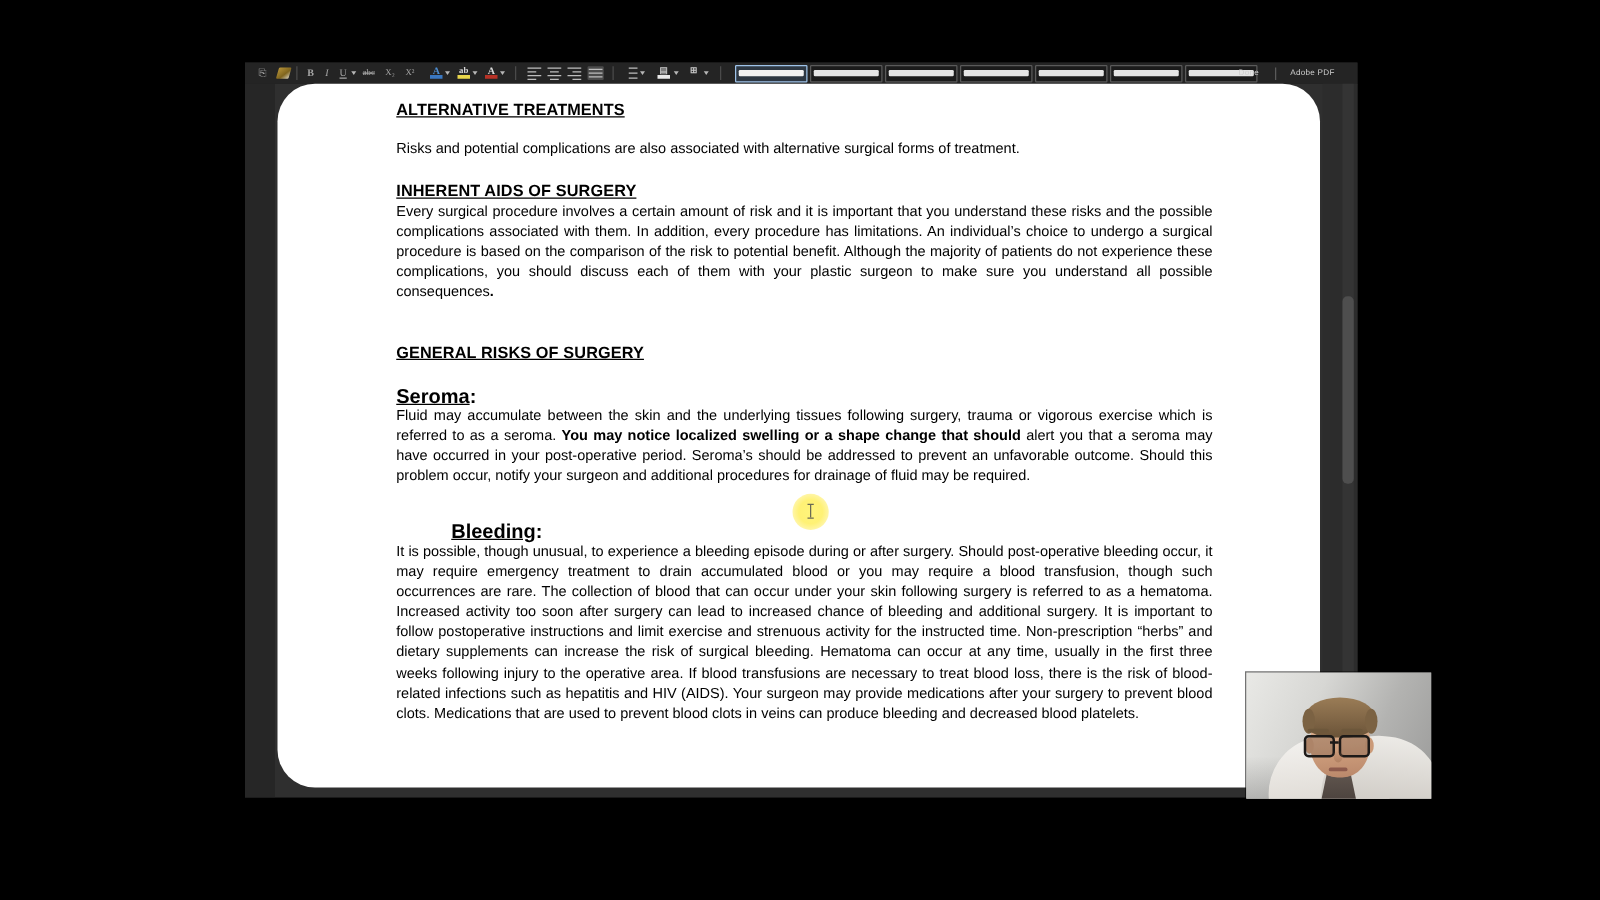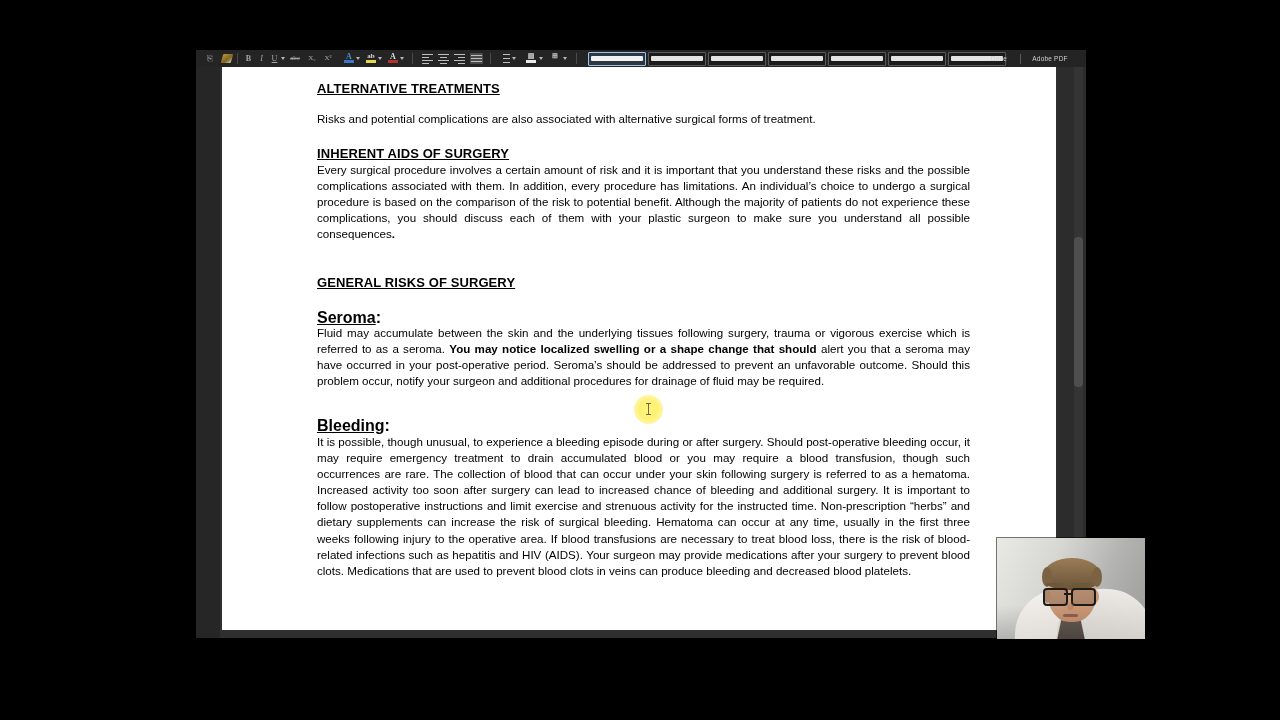--- a/index.html
+++ b/index.html
@@ -189,20 +189,21 @@
 
   
   #page {
     position: absolute;
     left: 26px;
     top: 0px;
     width: 834px;
     height: 563px;
     background: #ffffff;
     overflow: hidden;
+    border-radius: 30px;
   }
   #page-inner {
     position: absolute;
     left: 95px;
     top: 8px;
     width: 653px;
   }
 
   
   .doc-h {
@@ -532,21 +533,21 @@
             <span class="doc-h">GENERAL RISKS OF SURGERY</span>
           </div>
 
           <div class="blk" style="top:234px;">
             <span class="doc-sub"><u>Seroma</u><span>:</span></span>
           </div>
           <div class="blk" style="top:250px;">
             <p class="doc-p"><span>Fluid may accumulate between the skin and the underlying tissues following surgery, trauma or vigorous exercise which is referred to as a seroma. </span><b>You may notice localized swelling or a shape change that should</b><span> alert you that a seroma may have occurred in your post-operative period. Seroma’s should be addressed to prevent an unfavorable outcome. Should this problem occur, notify your surgeon and additional procedures for drainage of fluid may be required.</span></p>
           </div>
 
-          <div class="blk" style="top:342px;">
+          <div class="blk" style="top:342px;margin-left:44px;">
             <span class="doc-sub"><u>Bleeding</u><span>:</span></span>
           </div>
           <div class="blk" style="top:359px;">
             <p class="doc-p">It is possible, though unusual, to experience a bleeding episode during or after surgery.  Should post-operative bleeding occur, it may require emergency treatment to drain accumulated blood or you may require a blood transfusion, though such occurrences are rare.  The collection of blood that can occur under your skin following surgery is referred to as a hematoma. Increased activity too soon after surgery can lead to increased chance of bleeding and additional surgery. It is important to follow postoperative instructions and limit exercise and strenuous activity for the instructed time.  Non-prescription “herbs” and dietary supplements can increase the risk of surgical bleeding. Hematoma can occur at any time, usually in the first three weeks following injury to the operative area.  If blood transfusions are necessary to treat blood loss, there is the risk of blood-related infections such as hepatitis and HIV (AIDS).  Your surgeon may provide medications after your surgery to prevent blood clots. Medications that are used to prevent blood clots in veins can produce bleeding and decreased blood platelets.</p>
           </div>
 
         </div>
       </div>
     </div>
   </div>

